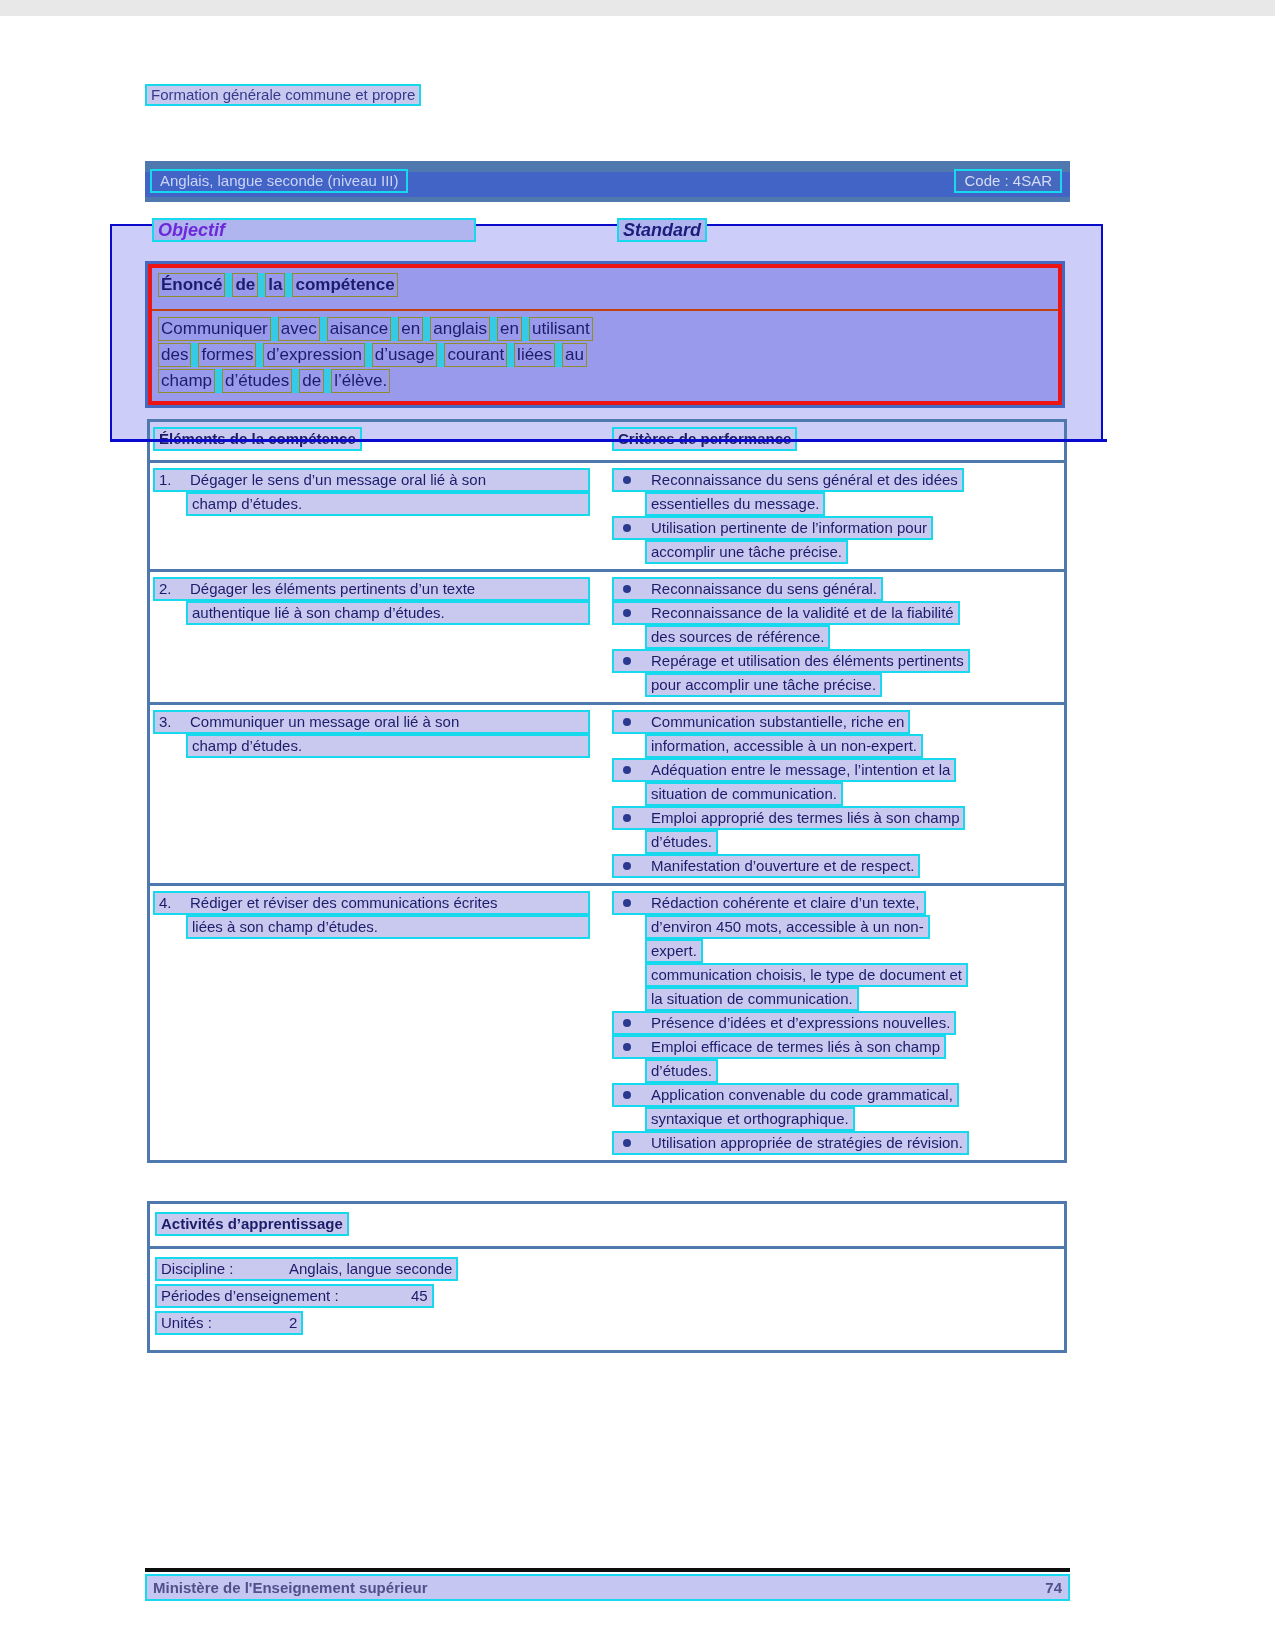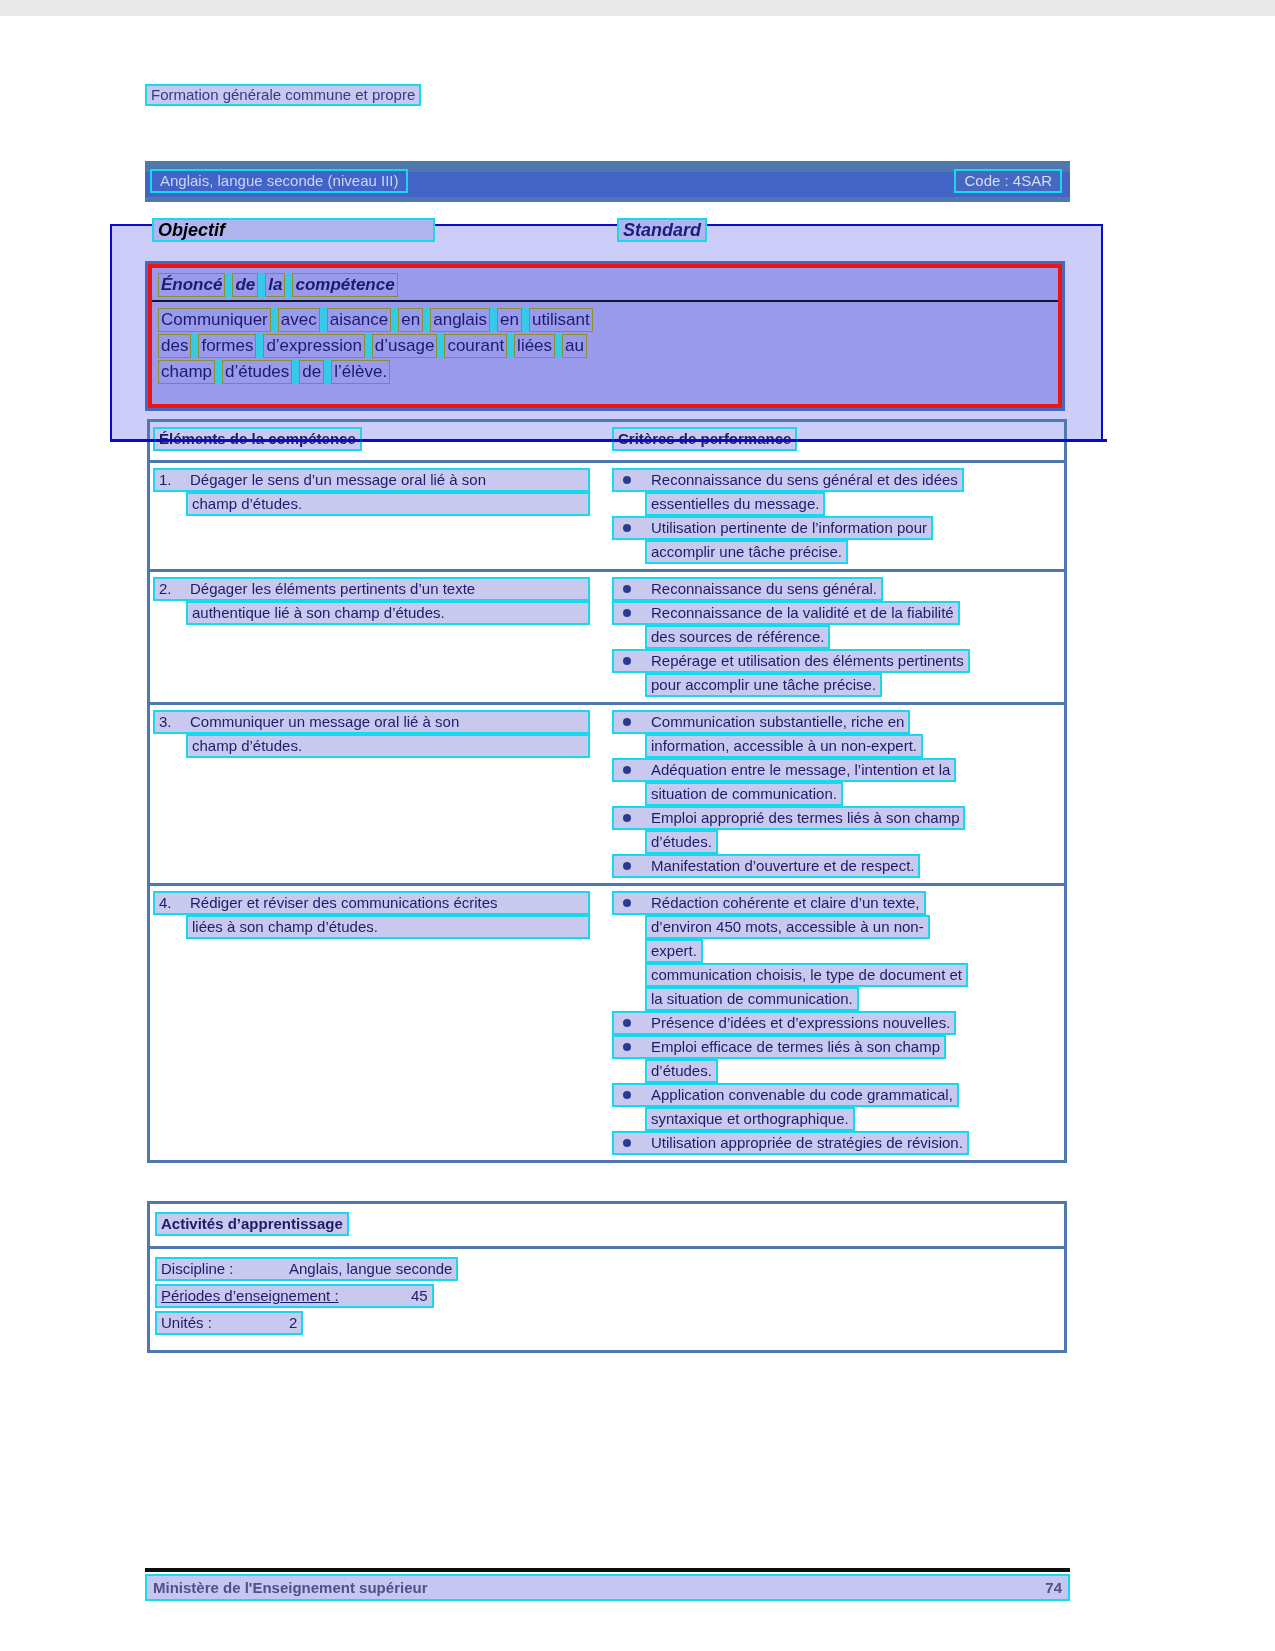--- a/index.html
+++ b/index.html
@@ -31,30 +31,30 @@
 
   
   .header-bar{position:absolute;left:145px;top:145px;width:925px;height:41px;background:var(--steel);}
   .header-band{position:absolute;left:0;top:11px;width:100%;height:25px;background:var(--band);}
   .hl-title{position:absolute;left:5px;top:8px;background:var(--band);color:var(--title-text);padding:0 8px;}
   .hl-code{position:absolute;right:8px;top:8px;background:#4668be;color:#d6dcf6;padding:0 8px;}
 
   
   .overlay{position:absolute;left:110px;top:208px;width:993px;height:217px;
            background:var(--overlay-fill);border:2px solid var(--overlay-border);z-index:1;}
-  .hl-obj{position:absolute;left:40px;top:-8px;width:283px;background:#b0b5f0;
-          font-weight:bold;font-style:italic;font-size:18px;color:#000000;}
+  .hl-obj{position:absolute;left:40px;top:-8px;width:324px;background:#b0b5f0;
+          font-weight:bold;font-style:italic;font-size:18px;color:#6d28d9;}
   .hl-std{position:absolute;left:505px;top:-8px;background:#b0b5f0;
           font-weight:bold;font-style:italic;font-size:18px;color:#1c1c7a;}
 
   
   .enonce-outer{position:absolute;left:33px;top:35px;width:920px;border:3px solid var(--enonce-steel);}
   .enonce-red{border:4px solid var(--enonce-red);background:var(--enonce-fill);}
-  .en-title{padding:5px 6px 3px;border-bottom:2px solid #0f172a;font-weight:bold;font-style:italic;}
-  .en-body{padding:6px 6px 18px;}
+  .en-title{padding:5px 6px 12px;border-bottom:2px solid #c2410c;font-weight:bold;}
+  .en-body{padding:6px 6px 6px;}
   .en-line{height:26px;white-space:nowrap;}
   .wbox{display:inline-block;border:1px solid var(--wbox-border);padding:0 2px;line-height:22px;
         font-size:17px;color:var(--navy);vertical-align:bottom;}
   .en-title .wbox{font-weight:bold;}
   .wgap{display:inline-block;width:7px;height:24px;background:var(--wgap);vertical-align:bottom;}
 
   
   .elements-table{position:absolute;left:147px;top:403px;width:920px;border:3px solid var(--steel);
                   background:transparent;z-index:2;}
   .thead{height:41px;border-bottom:3px solid var(--steel);display:flex;padding:5px 0 0 3px;}
@@ -211,21 +211,21 @@
       </div>
   </div>
   <div class="overlay-bottom-line"></div>
 
   <div class="activities-box">
     <div class="act-title">
       <span class="hl">Activités d’apprentissage</span>
     </div>
     <div class="act-body" id="activities-body">
         <div class="act-line"><span class="hl act-hl"><span class="lbl" style="min-width: 128px;">Discipline :</span><span class="val">Anglais, langue seconde</span></span></div>
-        <div class="act-line"><span class="hl act-hl"><span class="lbl" style="min-width: 250px; text-decoration: underline;">Périodes d’enseignement :</span><span class="val">45</span></span></div>
+        <div class="act-line"><span class="hl act-hl"><span class="lbl" style="min-width: 250px;">Périodes d’enseignement :</span><span class="val">45</span></span></div>
         <div class="act-line"><span class="hl act-hl"><span class="lbl" style="min-width: 128px;">Unités :</span><span class="val">2</span></span></div>
       </div>
   </div>
 
   <div class="footer-line"></div>
   <div class="footer-bar">
     <span>Ministère de l'Enseignement supérieur</span>
     <span>74</span>
   </div>
 

